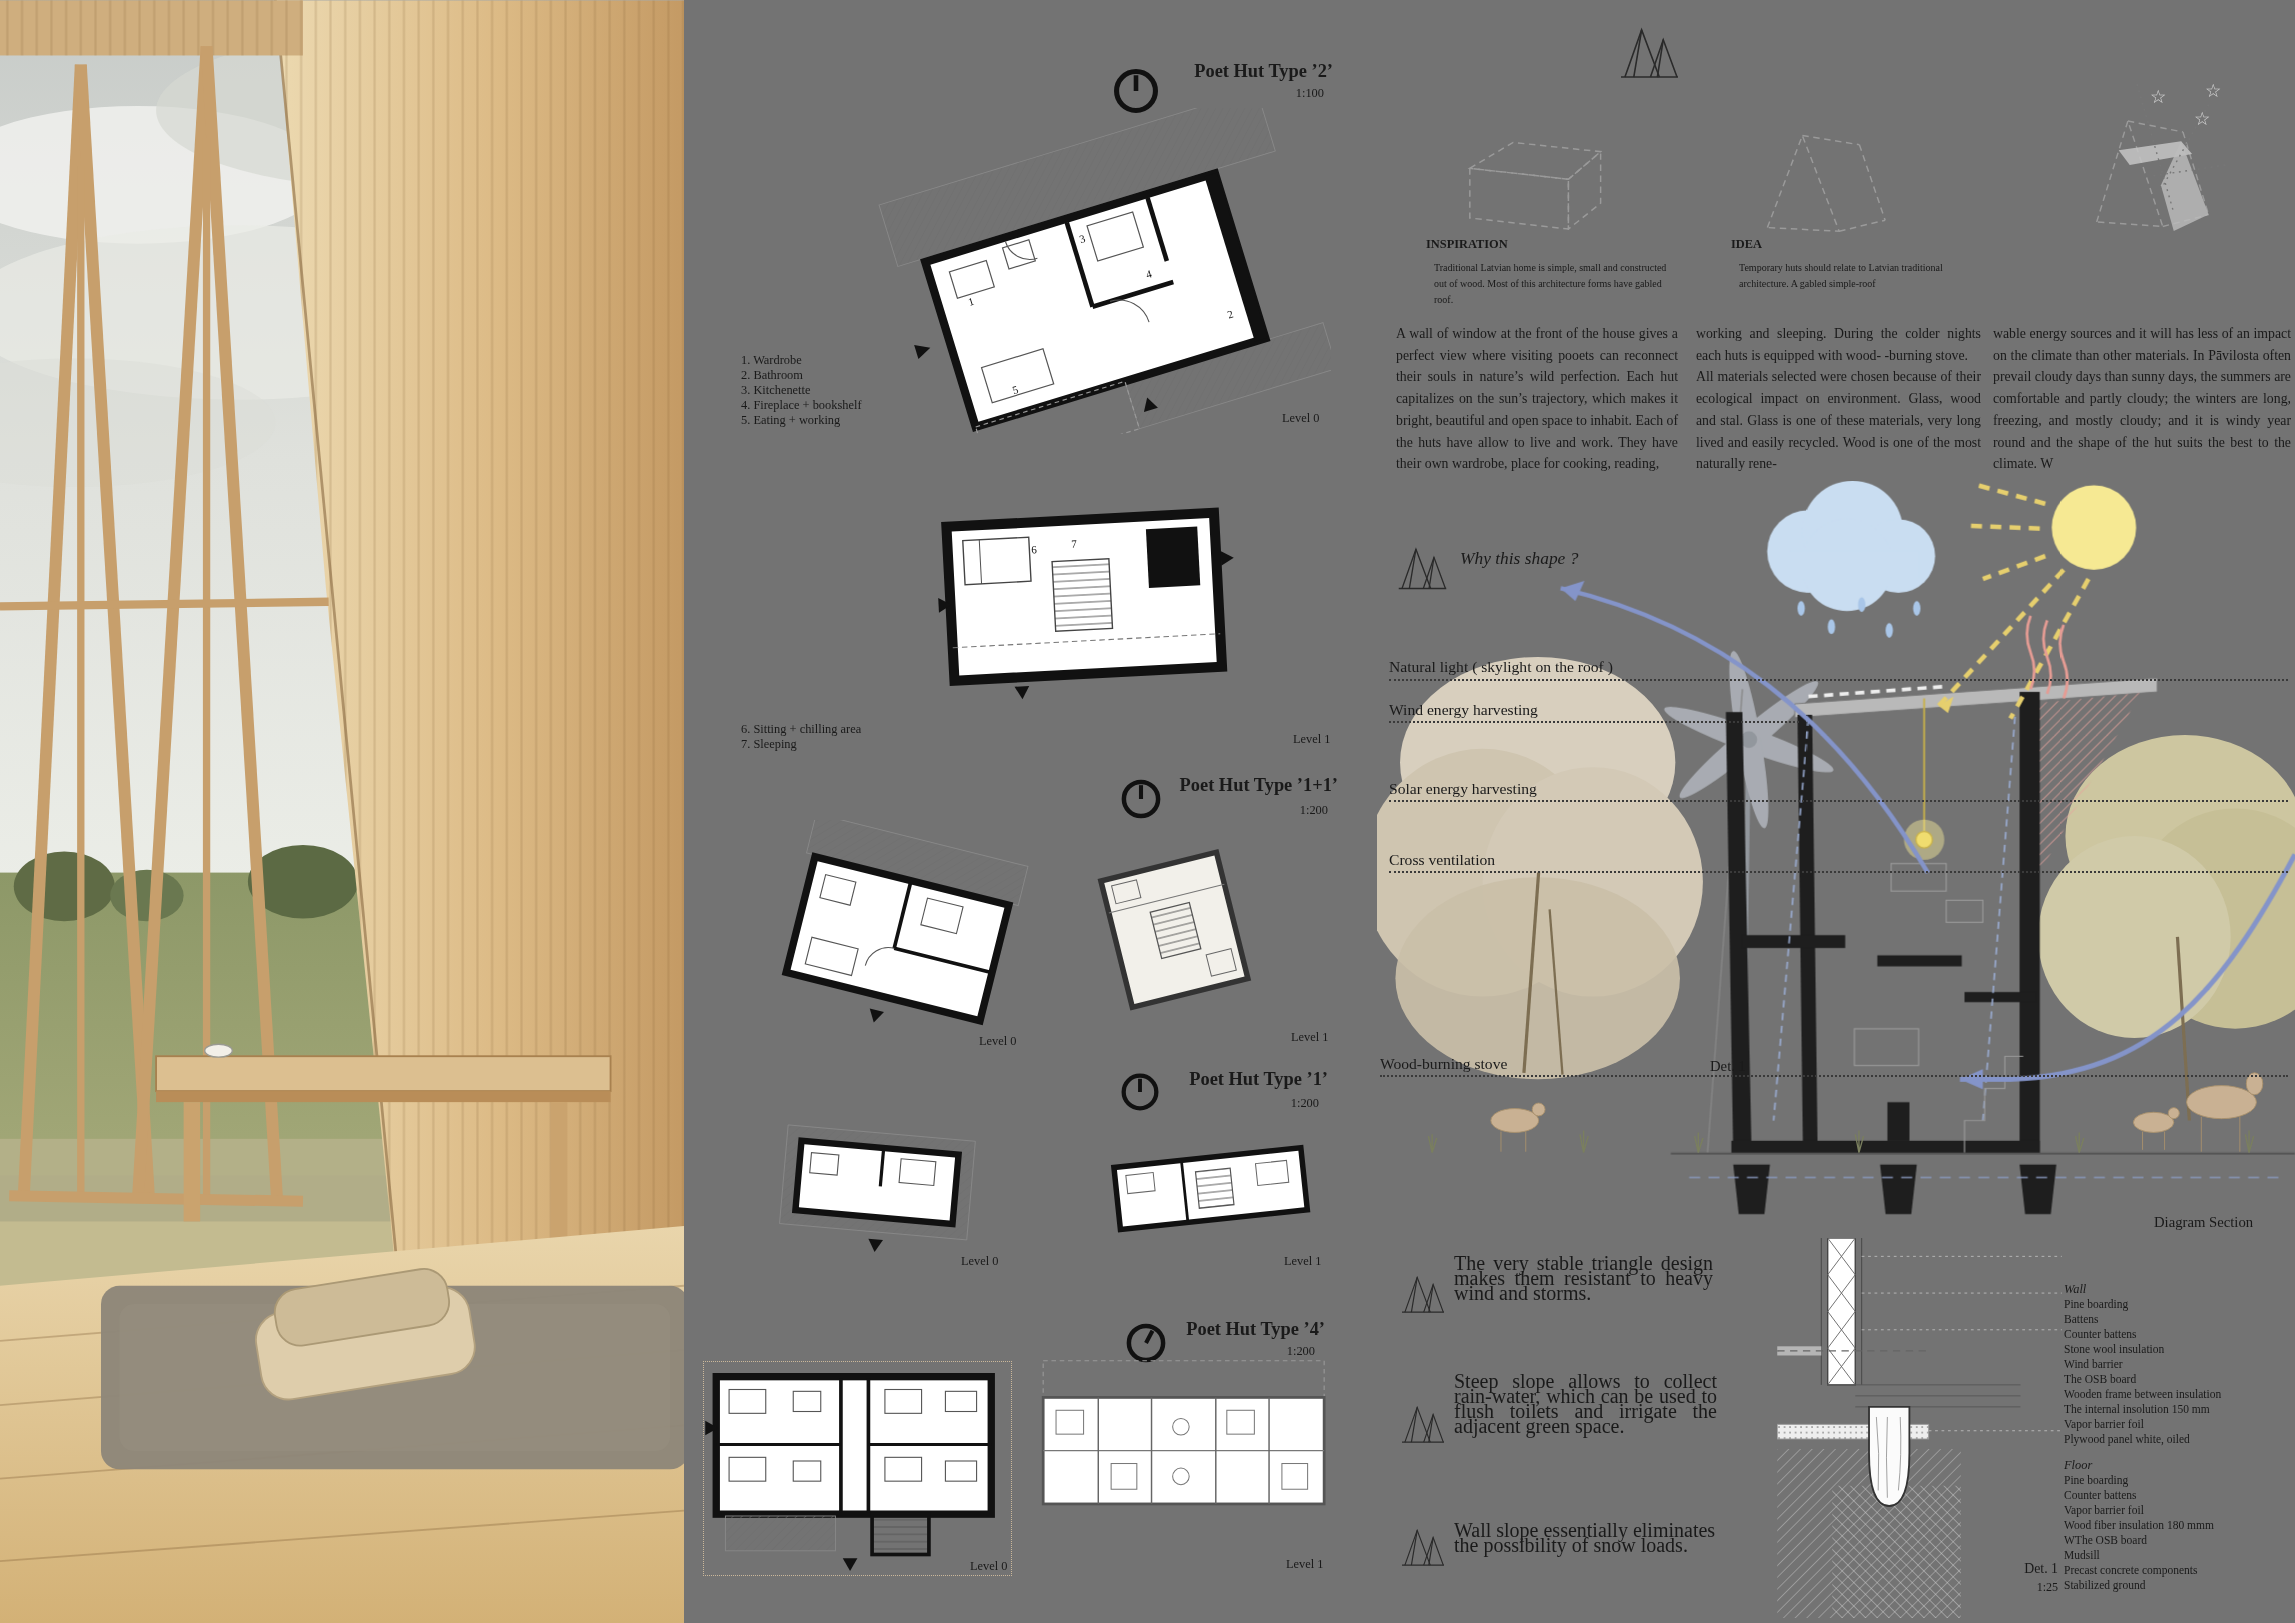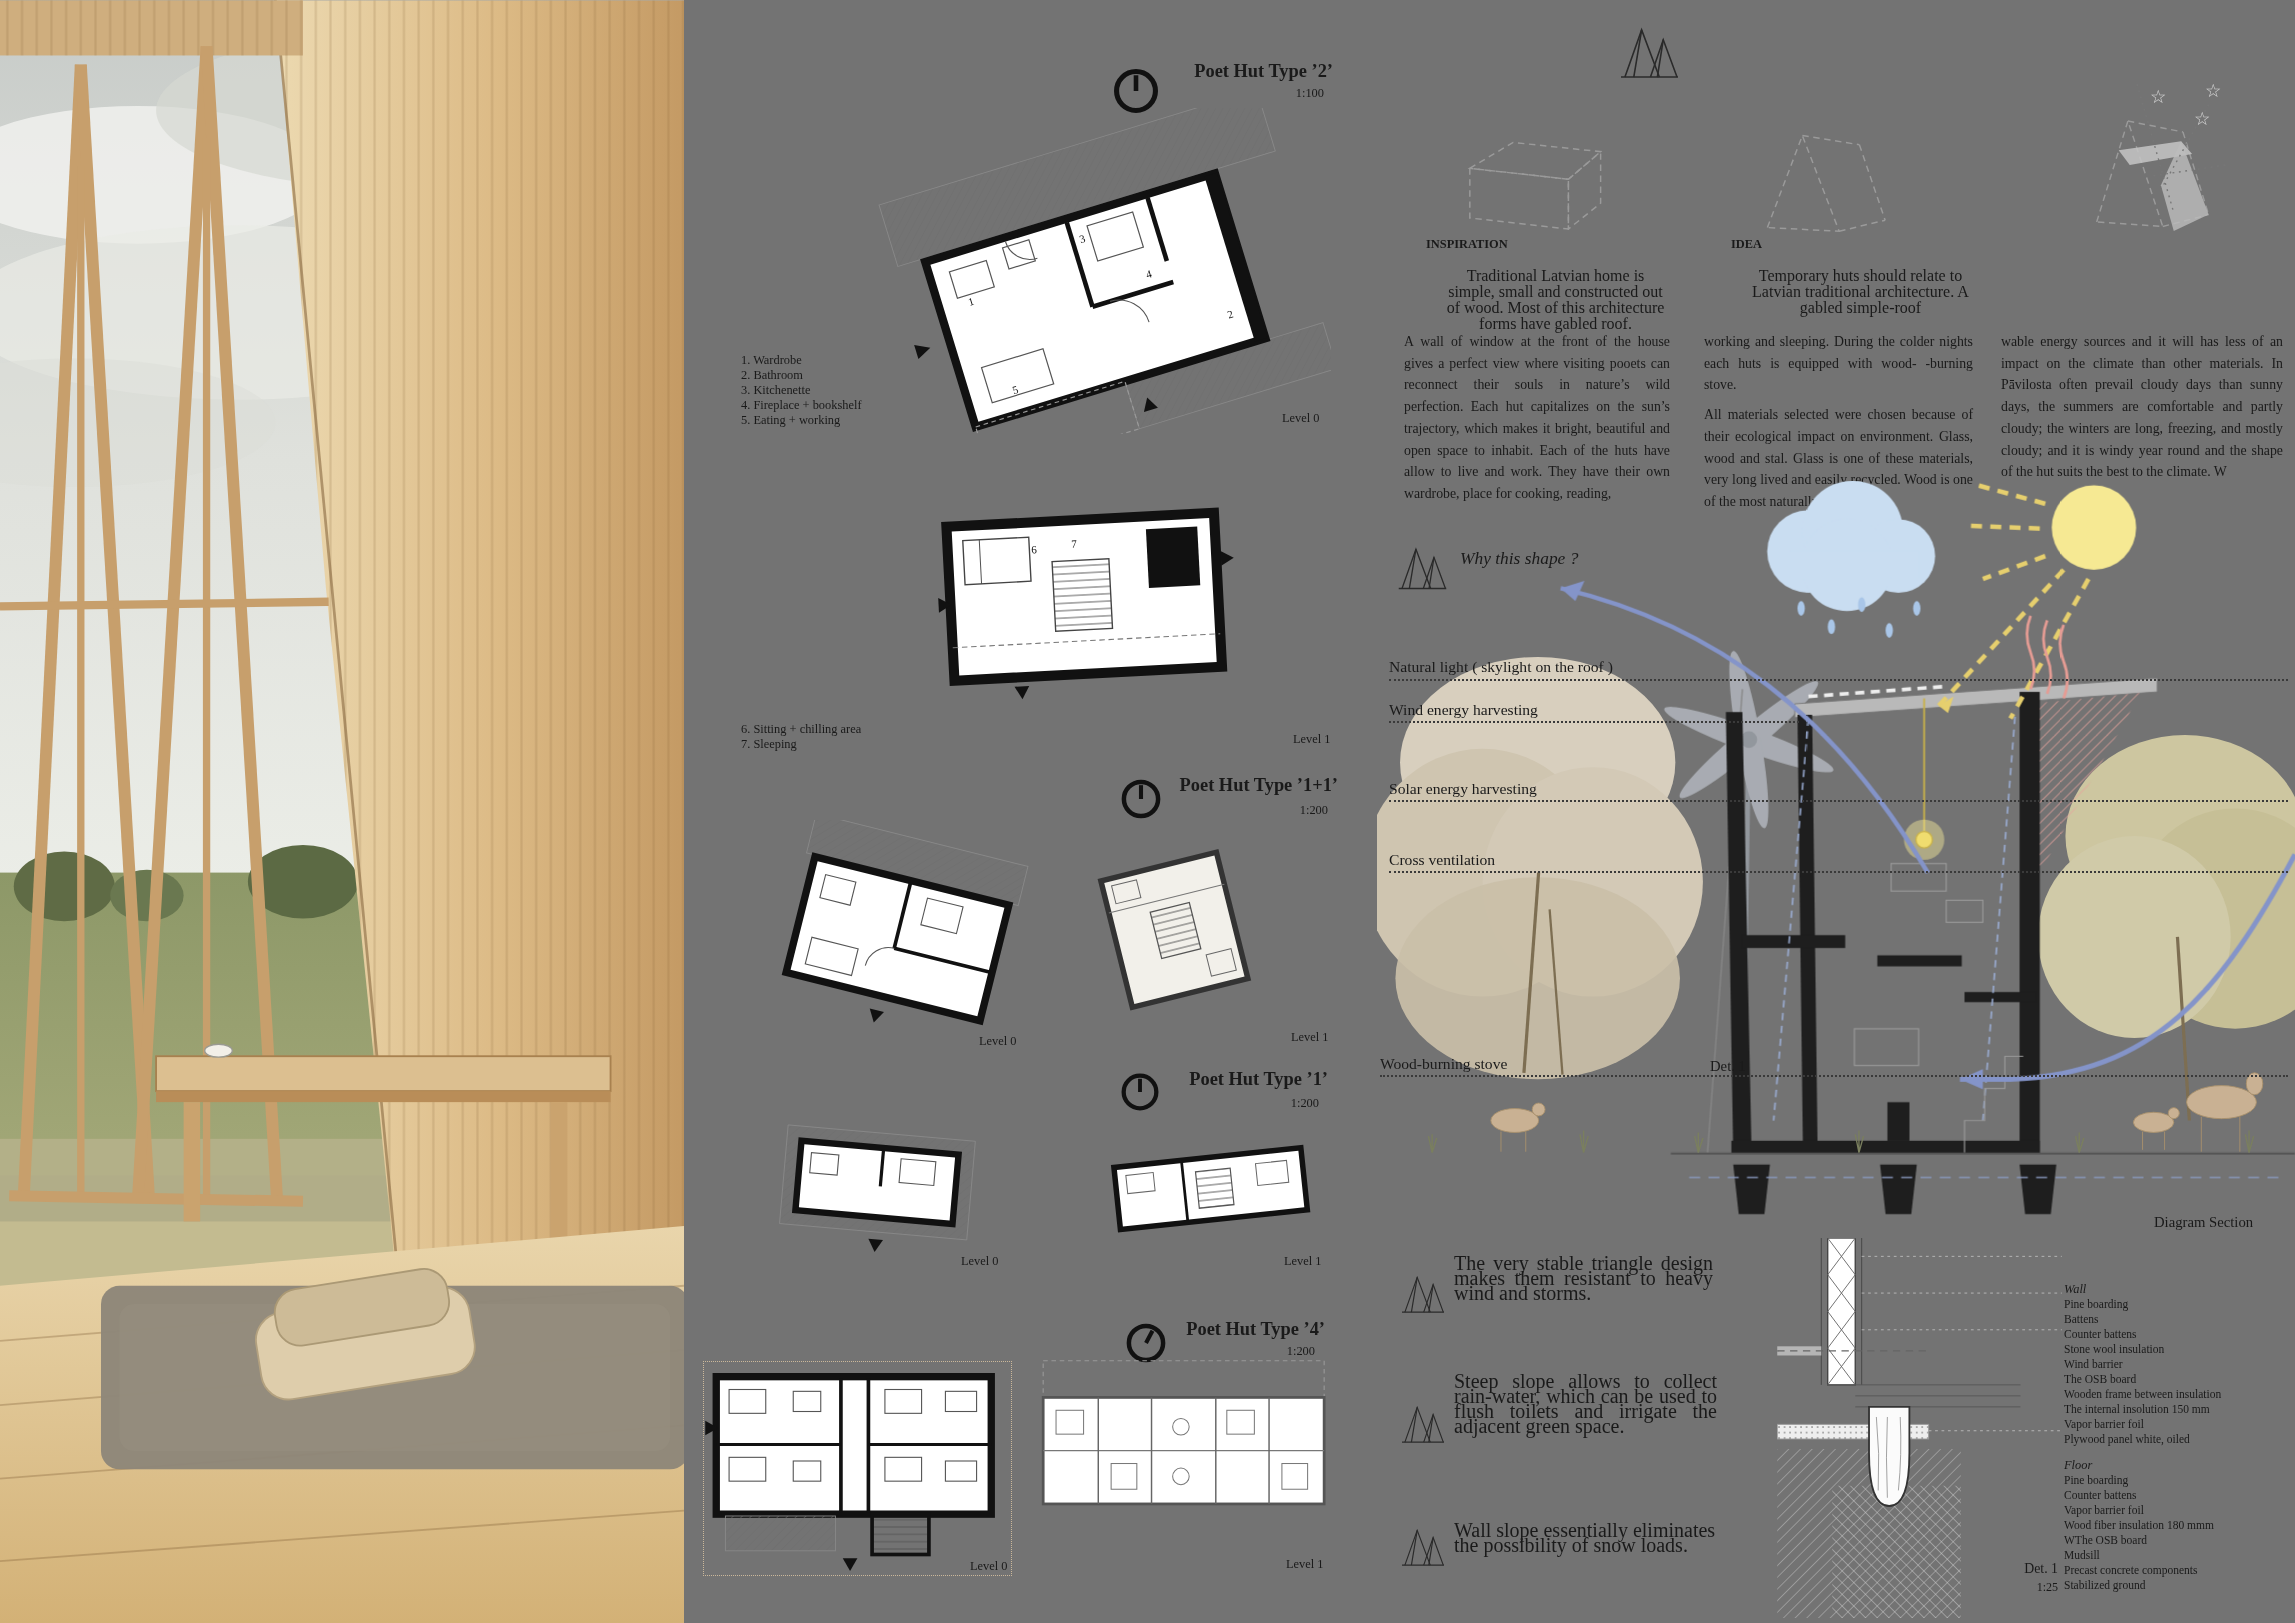--- a/index.html
+++ b/index.html
@@ -6,23 +6,23 @@
   #board{position:relative;width:2296px;height:1624px;background:#737373;overflow:hidden;
          font-family:"Liberation Serif",serif;color:#1a1a1a}
   .abs{position:absolute}
   .t-main{font-size:34px;font-weight:bold;letter-spacing:-0.5px}
   .t-sub{font-size:30px;font-weight:normal}
   .plan-title{font-weight:bold;font-size:18.4px;text-align:right}
   .plan-scale{font-size:12.4px;text-align:right}
   .lvl{font-size:12.4px}
   .legend div{font-size:12.4px;line-height:15px}
   .concept-h{font-size:12.4px;font-weight:bold;margin:0 0 4.6px 0}
-  .concept-p{font-size:16px;line-height:16px;margin:16px;text-align:center}
+  .concept-p{font-size:10px;line-height:16px;margin:8px;text-align:left}
   .body-col{font-size:13.8px;line-height:21.7px;text-align:justify}
-  .body-col p{margin:8px}
+  .body-col p{margin:0}
   .dlabel{font-size:15.6px;white-space:nowrap}
   .dotline{height:0;border-top:2.3px dotted #3a3a3a}
   .why{font-size:17.4px;font-style:italic}
   .feature-text{font-size:20px;line-height:15px;text-align:justify}
   .mat div{font-size:11.5px;line-height:15px}
   .mat .hd{font-style:italic;font-size:12.4px}
   .det-cap{font-size:13.8px;text-align:right}
   .det-scale{font-size:12px;text-align:right}
   .caption{font-size:14.7px}
   .marker{font-size:14.7px}

